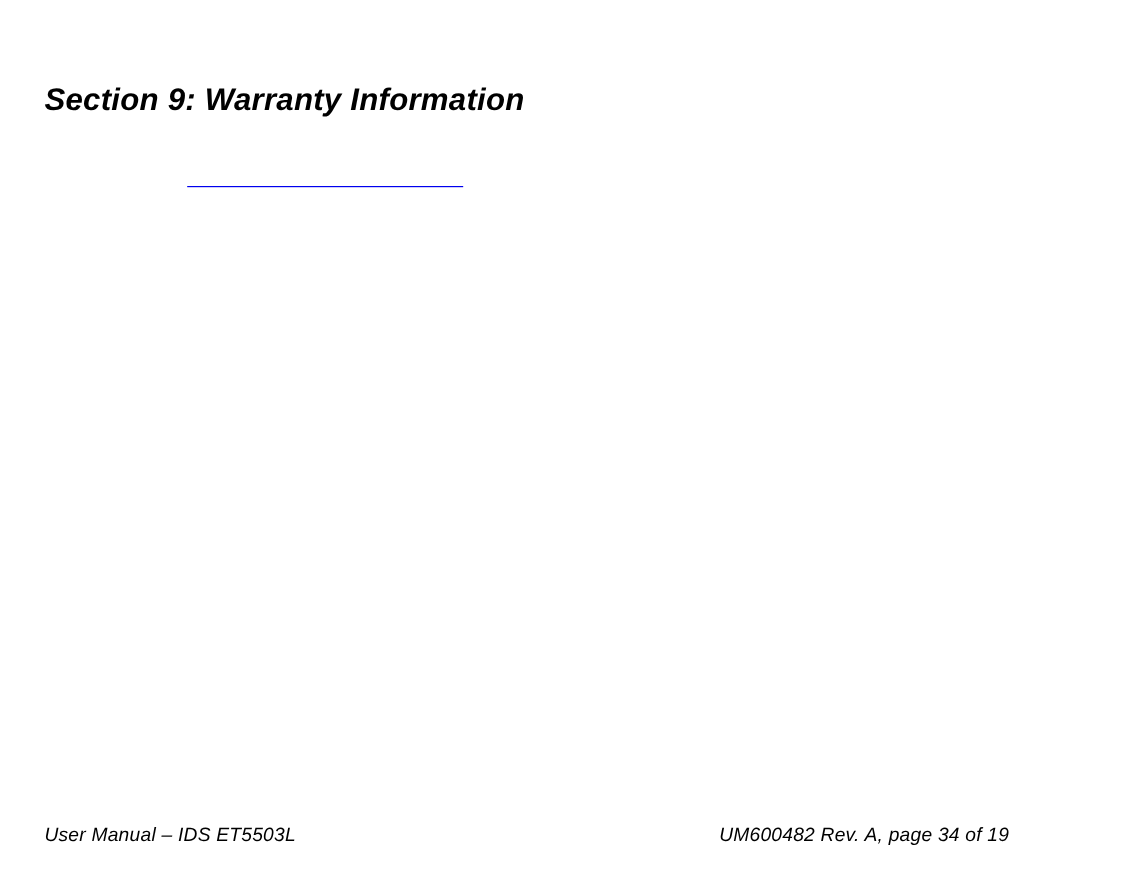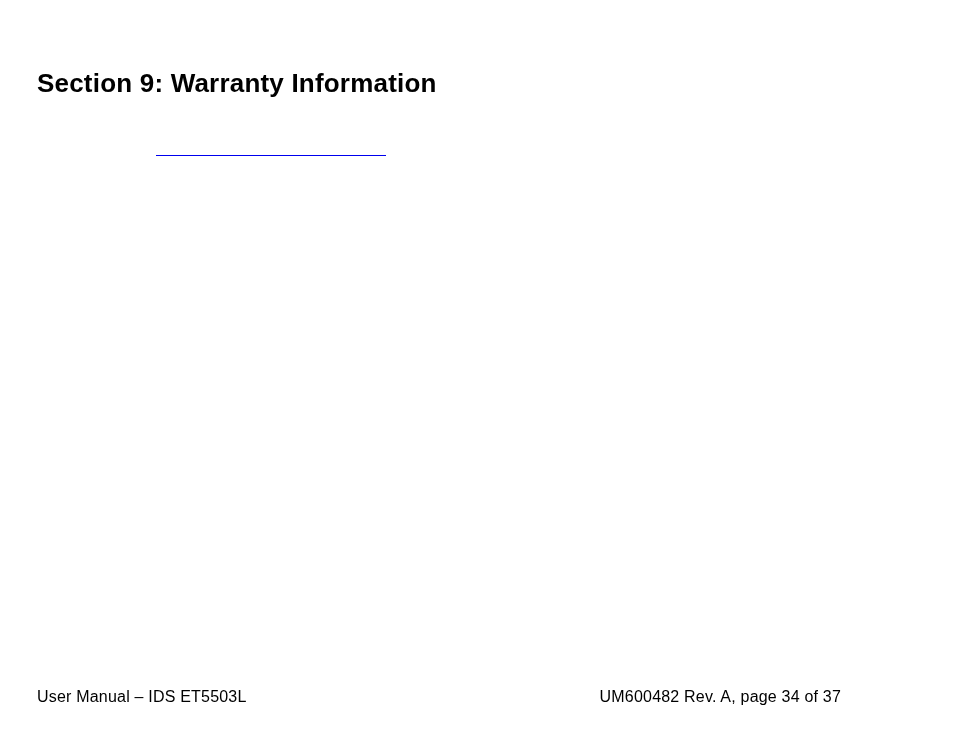--- a/index.html
+++ b/index.html
@@ -10,20 +10,21 @@
       font-family: "Century Gothic", "Avant Garde", "Trebuchet MS", Arial, sans-serif;
       background: #ffffff;
       position: relative;
       overflow: hidden;
     }
     .page {
       position: relative;
       width: 878px;
       height: 738px;
       box-sizing: border-box;
+      font-style: italic;
     }
     .heading {
       position: absolute;
       left: 37px;
       top: 68px;
       font-size: 26px;
       font-weight: bold;
       color: #000000;
       letter-spacing: 0.2px;
     }
@@ -61,15 +62,15 @@
 <body>
 
 <div class="page">
   <div class="heading">Section 9: Warranty Information</div>
 
   <a class="link-area" href="#"></a>
   <div class="link-underline"></div>
 
   <div class="footer">
     <span>User Manual – IDS ET5503L</span>
-    <span>UM600482 Rev. A, page 34 of 37</span>
+    <span>UM600482 Rev. A, page 34 of 19</span>
   </div>
 </div>
 
 </body></html>

